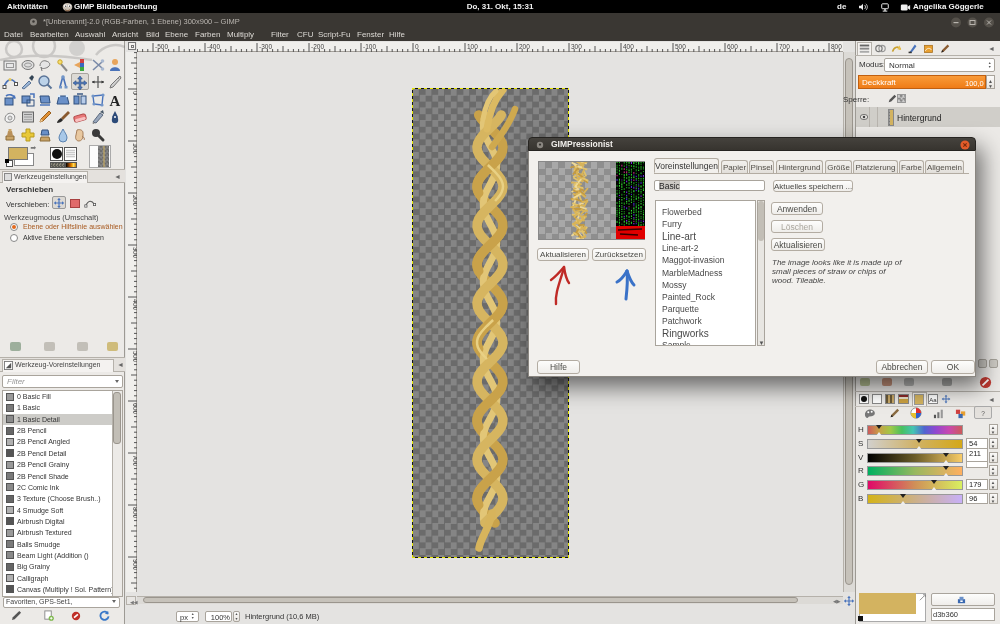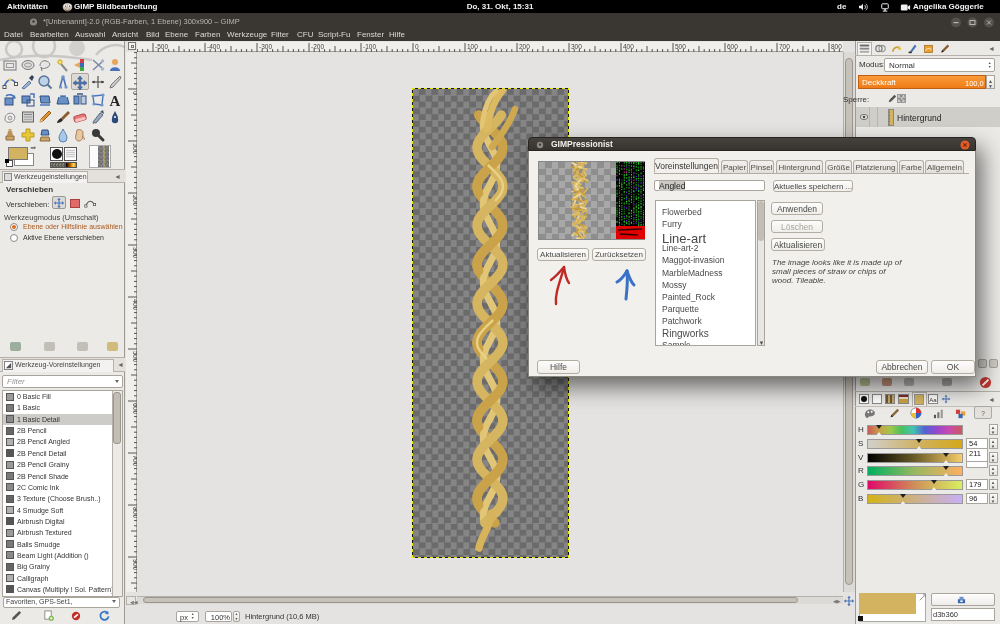--- a/index.html
+++ b/index.html
@@ -55,21 +55,21 @@
     <rect x="24" y="3.5" width="5" height="4" fill="none" stroke="#b8b4ae"></rect>
     <path d="M41,3.5 L45,7.5 M45,3.5 L41,7.5" stroke="#b8b4ae"></path>
   </svg>
 <div class="abs" style="left:4px;top:30px;font-size:8px;color:#dedbd6">Datei</div>
 <div class="abs" style="left:30px;top:30px;font-size:8px;color:#dedbd6">Bearbeiten</div>
 <div class="abs" style="left:75px;top:30px;font-size:8px;color:#dedbd6">Auswahl</div>
 <div class="abs" style="left:112px;top:30px;font-size:8px;color:#dedbd6">Ansicht</div>
 <div class="abs" style="left:146px;top:30px;font-size:8px;color:#dedbd6">Bild</div>
 <div class="abs" style="left:165px;top:30px;font-size:8px;color:#dedbd6">Ebene</div>
 <div class="abs" style="left:195px;top:30px;font-size:8px;color:#dedbd6">Farben</div>
-<div class="abs" style="left:227px;top:30px;font-size:8px;color:#dedbd6">Werkzeuge</div>
+<div class="abs" style="left:227px;top:30px;font-size:8px;color:#dedbd6">Multiply</div>
 <div class="abs" style="left:271px;top:30px;font-size:8px;color:#dedbd6">Filter</div>
 <div class="abs" style="left:297px;top:30px;font-size:8px;color:#dedbd6">CFU</div>
 <div class="abs" style="left:318px;top:30px;font-size:8px;color:#dedbd6">Script-Fu</div>
 <div class="abs" style="left:357px;top:30px;font-size:8px;color:#dedbd6">Fenster</div>
 <div class="abs" style="left:389px;top:30px;font-size:8px;color:#dedbd6">Hilfe</div>
 <div class="abs" id="toolbox" style="left:0;top:41px;width:125px;height:583px;background:#eceae7;border-right:1px solid #9d9a94">
 </div>
 <svg class="abs" style="left:0;top:41px;opacity:0.22" width="125" height="20" viewBox="0 0 125 20">
     <g fill="none" stroke="#555" stroke-width="2.5">
       <circle cx="14" cy="8" r="8"></circle>
@@ -1288,26 +1288,26 @@
 <div class="abs" style="left:654px;top:157.5px;width:65px;height:15.5px;background:#f2f0ed;border:1px solid #b3aca2;border-bottom:1px solid #f2f0ed;border-radius:3px 3px 0 0;font-size:8.5px;color:#333;text-align:center;line-height:14px;z-index:3">Voreinstellungen</div>
 <div class="tab" style="left:721px;top:160px;width:27px;height:13px;line-height:13px">Papier</div>
 <div class="tab" style="left:749px;top:160px;width:25px;height:13px;line-height:13px">Pinsel</div>
 <div class="tab" style="left:776px;top:160px;width:47px;height:13px;line-height:13px">Hintergrund</div>
 <div class="tab" style="left:825px;top:160px;width:27px;height:13px;line-height:13px">Größe</div>
 <div class="tab" style="left:853px;top:160px;width:45px;height:13px;line-height:13px">Platzierung</div>
 <div class="tab" style="left:899px;top:160px;width:25px;height:13px;line-height:13px">Farbe</div>
 <div class="tab" style="left:925px;top:160px;width:39px;height:13px;line-height:13px">Allgemein</div>
 <div class="abs" style="left:654px;top:172.5px;width:315px;height:1px;background:#b3aca2;z-index:2"></div>
 <div class="abs" style="left:654px;top:179.5px;width:111px;height:11.5px;background:#fff;border:1px solid #a9a49c;border-radius:2px;z-index:3"></div>
-<div class="abs" style="left:659px;top:181px;font-size:8.5px;color:#222;background:#ccc9c4;z-index:3">Angled</div>
+<div class="abs" style="left:659px;top:181px;font-size:8.5px;color:#222;background:#ccc9c4;z-index:3">Basic</div>
 <div class="btn" style="left:773px;top:179.5px;width:80px;height:12.5px;line-height:12px;font-size:8px;z-index:3">Aktuelles speichern ...</div>
 <div class="abs" style="left:655px;top:200px;width:101px;height:146px;background:#fff;border:1px solid #a9a49c;overflow:hidden;z-index:3">
     <div style="position:absolute;left:6px;top:6.0px;font-size:8.5px;color:#484848">Flowerbed</div>
     <div style="position:absolute;left:6px;top:18.1px;font-size:8.5px;color:#484848">Furry</div>
-    <div style="position:absolute;left:6px;top:30.2px;font-size:13px;color:#484848">Line-art</div>
+    <div style="position:absolute;left:6px;top:30.2px;font-size:10px;color:#484848">Line-art</div>
     <div style="position:absolute;left:6px;top:42.3px;font-size:8.5px;color:#484848">Line-art-2</div>
     <div style="position:absolute;left:6px;top:54.4px;font-size:8.5px;color:#484848">Maggot-invasion</div>
     <div style="position:absolute;left:6px;top:66.5px;font-size:8.5px;color:#484848">MarbleMadness</div>
     <div style="position:absolute;left:6px;top:78.6px;font-size:8.5px;color:#484848">Mossy</div>
     <div style="position:absolute;left:6px;top:90.7px;font-size:8.5px;color:#484848">Painted_Rock</div>
     <div style="position:absolute;left:6px;top:102.8px;font-size:8.5px;color:#484848">Parquette</div>
     <div style="position:absolute;left:6px;top:114.9px;font-size:8.5px;color:#484848">Patchwork</div>
     <div style="position:absolute;left:6px;top:127.0px;font-size:10px;color:#484848">Ringworks</div>
     <div style="position:absolute;left:6px;top:139.1px;font-size:8.5px;color:#484848">Sample</div>
   </div>

